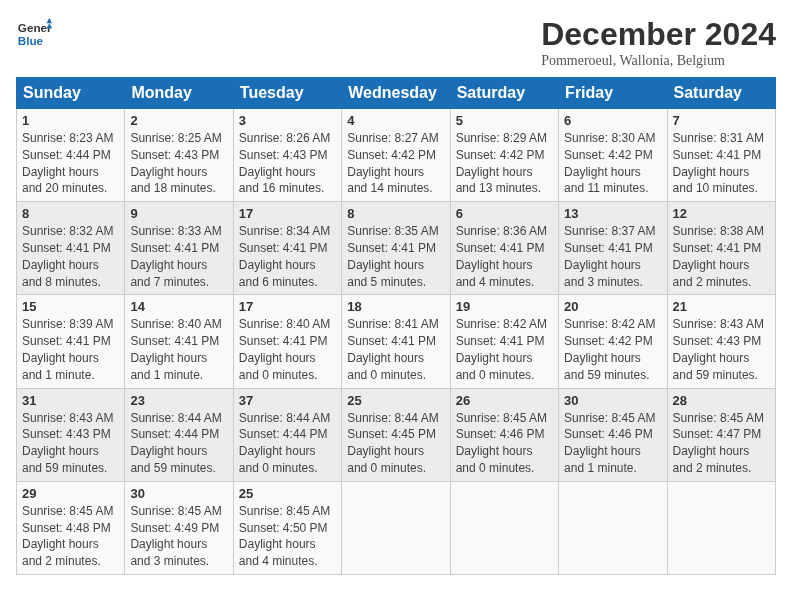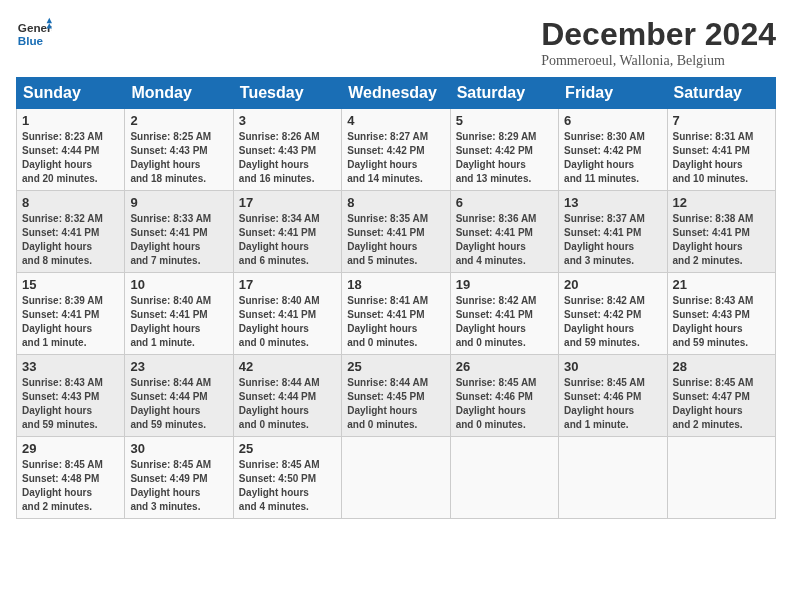--- a/index.html
+++ b/index.html
@@ -66,24 +66,23 @@
     tbody tr:nth-child(even) td {
       background-color: #ececec;
     }
     .day-num {
       font-size: 13px;
       font-weight: bold;
       display: block;
       margin-bottom: 2px;
     }
     .cell-content {
-      font-size: 10px;
+      font-size: 12px;
       line-height: 1.4;
       color: #444;
-      font-weight: bold;
     }
     .empty-cell {
       background: inherit;
     }
   </style>
 </head>
 <body>
 
 <div class="header">
   <div class="logo">
@@ -172,21 +171,21 @@
           <span class="day-num">12</span>
           <div class="cell-content">Sunrise: 8:38 AM<br>Sunset: 4:41 PM<br>Daylight hours<br>and 2 minutes.</div>
         </td>
       </tr>
       <tr>
         <td>
           <span class="day-num">15</span>
           <div class="cell-content">Sunrise: 8:39 AM<br>Sunset: 4:41 PM<br>Daylight hours<br>and 1 minute.</div>
         </td>
         <td>
-          <span class="day-num">10</span>
+          <span class="day-num">14</span>
           <div class="cell-content">Sunrise: 8:40 AM<br>Sunset: 4:41 PM<br>Daylight hours<br>and 1 minute.</div>
         </td>
         <td>
           <span class="day-num">17</span>
           <div class="cell-content">Sunrise: 8:40 AM<br>Sunset: 4:41 PM<br>Daylight hours<br>and 0 minutes.</div>
         </td>
         <td>
           <span class="day-num">18</span>
           <div class="cell-content">Sunrise: 8:41 AM<br>Sunset: 4:41 PM<br>Daylight hours<br>and 0 minutes.</div>
         </td>
@@ -198,29 +197,29 @@
           <span class="day-num">20</span>
           <div class="cell-content">Sunrise: 8:42 AM<br>Sunset: 4:42 PM<br>Daylight hours<br>and 59 minutes.</div>
         </td>
         <td>
           <span class="day-num">21</span>
           <div class="cell-content">Sunrise: 8:43 AM<br>Sunset: 4:43 PM<br>Daylight hours<br>and 59 minutes.</div>
         </td>
       </tr>
       <tr>
         <td>
-          <span class="day-num">33</span>
+          <span class="day-num">31</span>
           <div class="cell-content">Sunrise: 8:43 AM<br>Sunset: 4:43 PM<br>Daylight hours<br>and 59 minutes.</div>
         </td>
         <td>
           <span class="day-num">23</span>
           <div class="cell-content">Sunrise: 8:44 AM<br>Sunset: 4:44 PM<br>Daylight hours<br>and 59 minutes.</div>
         </td>
         <td>
-          <span class="day-num">42</span>
+          <span class="day-num">37</span>
           <div class="cell-content">Sunrise: 8:44 AM<br>Sunset: 4:44 PM<br>Daylight hours<br>and 0 minutes.</div>
         </td>
         <td>
           <span class="day-num">25</span>
           <div class="cell-content">Sunrise: 8:44 AM<br>Sunset: 4:45 PM<br>Daylight hours<br>and 0 minutes.</div>
         </td>
         <td>
           <span class="day-num">26</span>
           <div class="cell-content">Sunrise: 8:45 AM<br>Sunset: 4:46 PM<br>Daylight hours<br>and 0 minutes.</div>
         </td>

